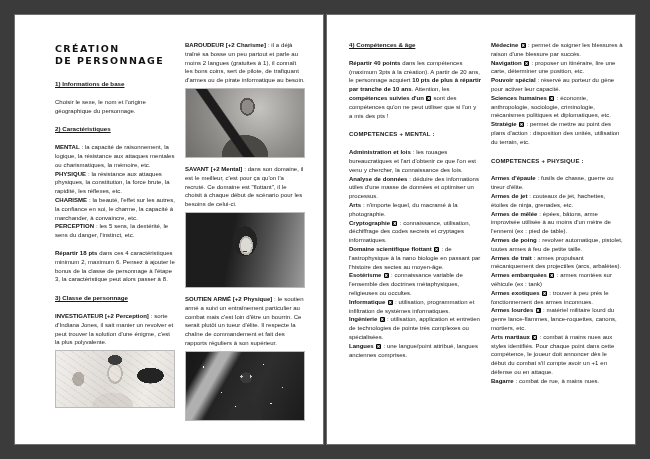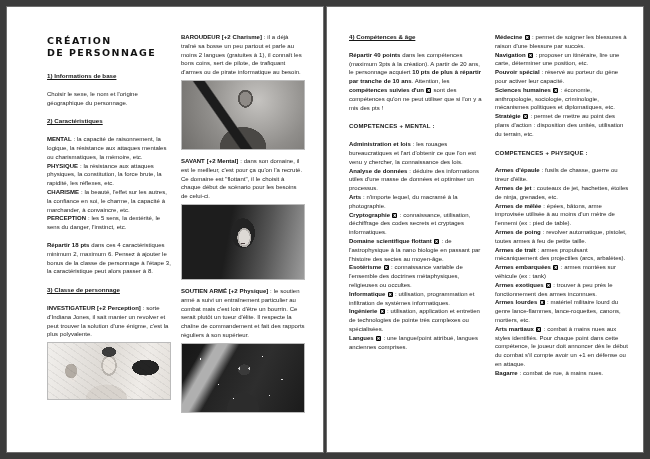--- a/index.html
+++ b/index.html
@@ -4,21 +4,21 @@
 <style>
   html,body{margin:0;padding:0;}
   body{
     width:650px;height:459px;overflow:hidden;
     background:#3b3b3b;
     font-family:"Liberation Sans","DejaVu Sans",sans-serif;
     -webkit-font-smoothing:antialiased;
   }
   .spread{
     box-sizing:border-box;width:650px;height:459px;
-    padding:6px;display:flex;gap:2px;
+    padding:14px;display:flex;gap:2px;
   }
   .page{
     box-sizing:border-box;flex:1 1 50%;background:#ffffff;
     border:1px solid #6e6e6e;overflow:hidden;position:relative;
     color:#1d1d1d;
   }
   .page-inner{box-sizing:border-box;height:100%;display:flex;gap:10px;}
   .page-left .page-inner{padding:26px 18px 10px 40px;}
   .page-right .page-inner{padding:26px 12px 10px 22px;}
   .col{flex:1 1 50%;min-width:0;}

